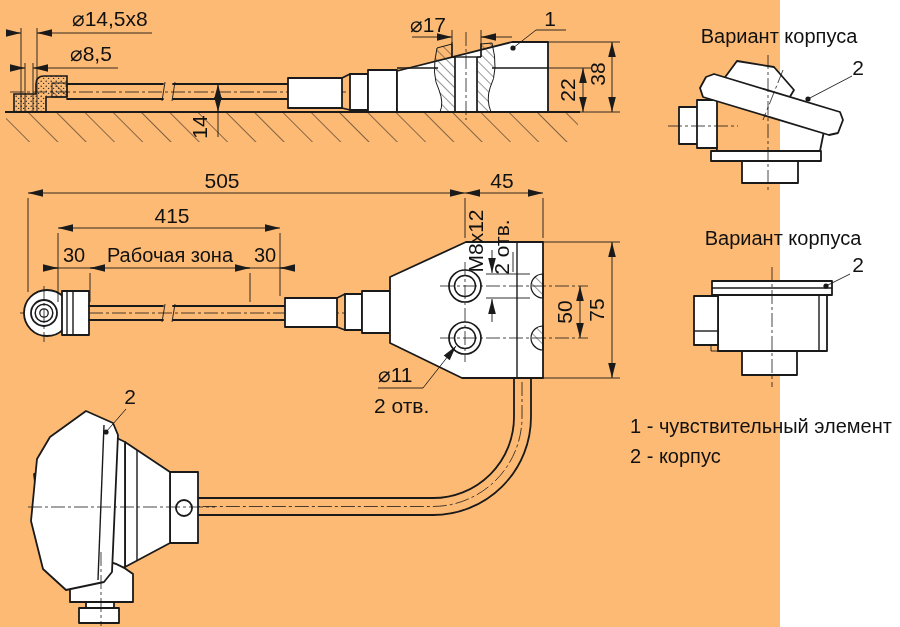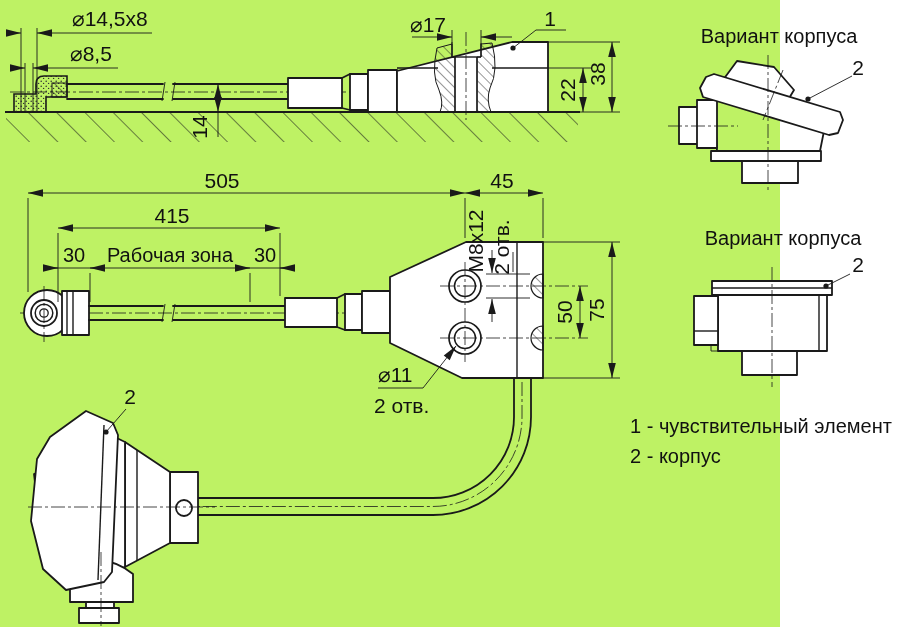--- a/index.html
+++ b/index.html
@@ -1,16 +1,16 @@
 <!DOCTYPE html>
 <html><head>
 <meta charset="utf-8">
 <style>
   html,body{margin:0;padding:0;background:#fff;}
-  #stage{width:780px;height:627px;position:relative;background:#bef264;}
+  #stage{width:780px;height:627px;position:relative;background:#fdba74;}
   svg{display:block;}
   .ol{fill:#fff;stroke:#1a1a1a;stroke-width:1.8;stroke-linejoin:round;}
   .oln{fill:none;stroke:#1a1a1a;stroke-width:1.8;stroke-linecap:round;stroke-linejoin:round;}
   .thk{stroke:#1a1a1a;stroke-width:2.2;fill:none;}
   .thin{stroke:#1a1a1a;stroke-width:0.9;fill:none;}
   .med{stroke:#1a1a1a;stroke-width:1.4;fill:none;}
   .cl{stroke:#1a1a1a;stroke-width:0.8;fill:none;stroke-dasharray:14 3 3 3;}
   .dim{stroke:#1a1a1a;stroke-width:0.9;fill:none;}
   text{font-family:"Liberation Sans","DejaVu Sans",sans-serif;fill:#111;}
   .t21{font-size:21px;}

